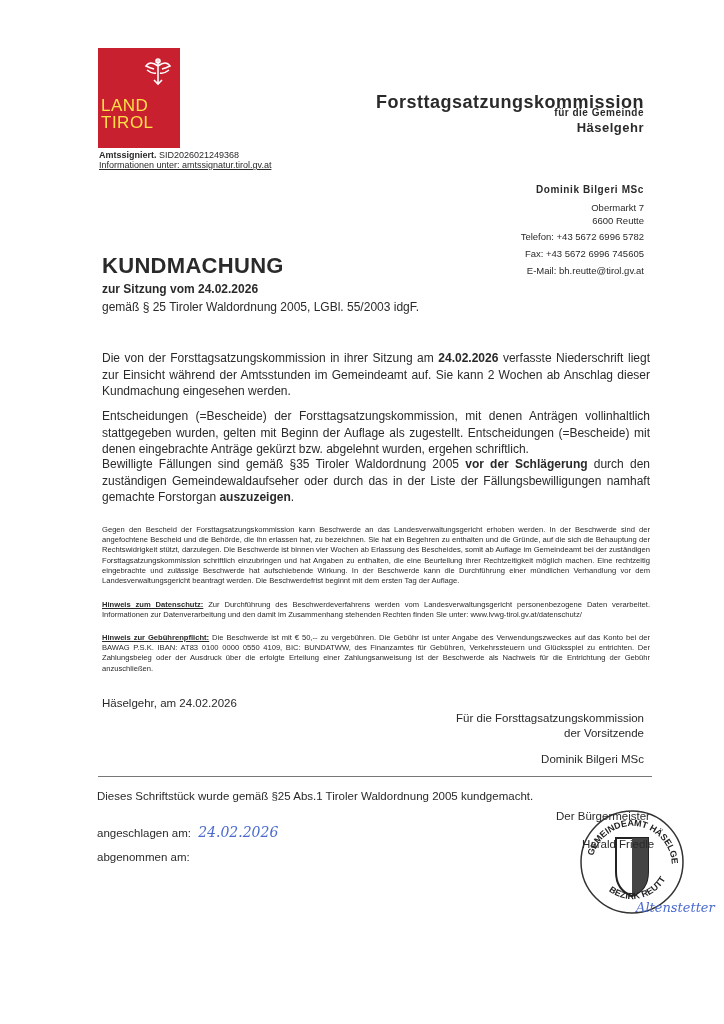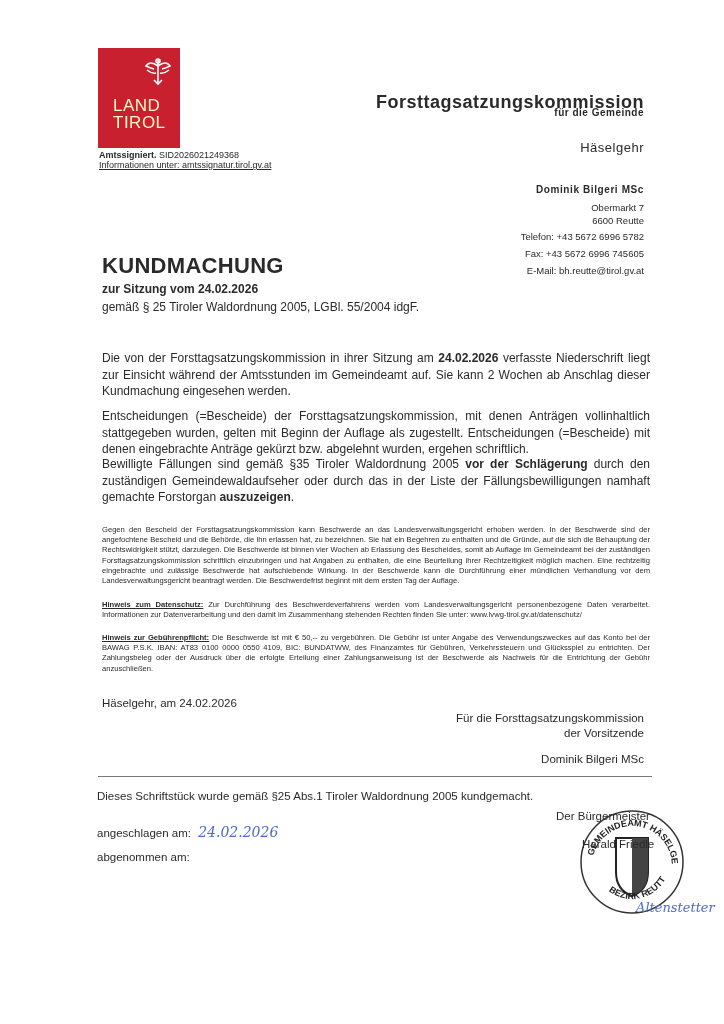--- a/index.html
+++ b/index.html
@@ -1,27 +1,27 @@
 <!DOCTYPE html>
 <html><head>
 <meta charset="utf-8">
 <style>
   html, body { margin: 0; padding: 0; }
   body { width: 724px; height: 1024px; background: #ffffff; position: relative; overflow: hidden;
          font-family: "Liberation Sans", sans-serif; color: #2a2a2a; }
   .abs { position: absolute; }
   #logo { left: 98px; top: 48px; width: 82px; height: 100px; background: #c8202f; }
   #logo .eagle { position: absolute; right: 8px; top: 8px; width: 28px; height: 32px; }
-  #logo .land { position: absolute; left: 15px; top: 49px; color: #fef9c3; font-size: 17px; line-height: 17px; letter-spacing: 0.5px; }
+  #logo .land { position: absolute; left: 3px; top: 49px; color: #fde047; font-size: 17px; line-height: 17px; letter-spacing: 0.5px; }
   .sig1 { left: 99px; top: 150px; font-size: 9px; }
   .sig2 { left: 99px; top: 160px; font-size: 9px; text-decoration: underline; }
   .right { right: 80px; text-align: right; }
   .org1 { top: 92px; font-size: 18px; font-weight: bold; letter-spacing: 0.5px; text-align: right; }
   .org2 { top: 107px; font-size: 10px; font-weight: bold; letter-spacing: 0.5px; }
-  .gem  { top: 140px; font-size: 13px; font-weight: normal; letter-spacing: 0.5px; }
+  .gem  { top: 120px; font-size: 13px; font-weight: bold; letter-spacing: 0.5px; }
   .cname { top: 184px; font-size: 10px; font-weight: bold; letter-spacing: 0.6px; }
   .addr { font-size: 9.5px; }
   .title { left: 102px; top: 253px; font-size: 22px; font-weight: bold; letter-spacing: 0.3px; }
   .sub1 { left: 102px; top: 282px; font-size: 12px; font-weight: bold; text-align: right; }
   .sub2 { left: 102px; top: 300px; font-size: 12px; }
   .body { left: 102px; width: 548px; font-size: 12px; line-height: 16.5px; text-align: justify; }
   .small { left: 102px; width: 548px; font-size: 7.6px; line-height: 10.2px; text-align: justify; }
   .u { text-decoration: underline; font-weight: bold; }
   .p12 { font-size: 11.5px; }
   .hr { left: 98px; top: 776px; width: 554px; height: 1px; background: #777; }
@@ -59,21 +59,21 @@
 <div class="abs right gem">Häselgehr</div>
 <div class="abs right cname">Dominik Bilgeri MSc</div>
 <div class="abs right addr" style="top:202px">Obermarkt 7</div>
 <div class="abs right addr" style="top:215px">6600 Reutte</div>
 <div class="abs right addr" style="top:231px">Telefon: +43 5672 6996 5782</div>
 <div class="abs right addr" style="top:248px">Fax: +43 5672 6996 745605</div>
 <div class="abs right addr" style="top:265px">E-Mail: bh.reutte@tirol.gv.at</div>
 
 <div class="abs title">KUNDMACHUNG</div>
 <div class="abs sub1">zur Sitzung vom 24.02.2026</div>
-<div class="abs sub2">gemäß § 25 Tiroler Waldordnung 2005, LGBl. 55/2004 idgF.</div>
+<div class="abs sub2">gemäß § 25 Tiroler Waldordnung 2005, LGBl. 55/2003 idgF.</div>
 
 <div class="abs body" style="top:350px">
   <span>Die von der Forsttagsatzungskommission in ihrer Sitzung am </span><b>24.02.2026</b><span> verfasste Niederschrift liegt zur Einsicht während der Amtsstunden im Gemeindeamt auf. Sie kann 2 Wochen ab Anschlag dieser Kundmachung eingesehen werden.</span>
 </div>
 <div class="abs body" style="top:408px">Entscheidungen (=Bescheide) der Forsttagsatzungskommission, mit denen Anträgen vollinhaltlich stattgegeben wurden, gelten mit Beginn der Auflage als zugestellt. Entscheidungen (=Bescheide) mit denen eingebrachte Anträge gekürzt bzw. abgelehnt wurden, ergehen schriftlich.</div>
 <div class="abs body" style="top:456px">
   <span>Bewilligte Fällungen sind gemäß §35 Tiroler Waldordnung 2005 </span><b>vor der Schlägerung</b><span> durch den zuständigen Gemeindewaldaufseher oder durch das in der Liste der Fällungsbewilligungen namhaft gemachte Forstorgan </span><b>auszuzeigen</b><span>.</span>
 </div>
 
 <div class="abs small" style="top:525px">Gegen den Bescheid der Forsttagsatzungskommission kann Beschwerde an das Landesverwaltungsgericht erhoben werden. In der Beschwerde sind der angefochtene Bescheid und die Behörde, die ihn erlassen hat, zu bezeichnen. Sie hat ein Begehren zu enthalten und die Gründe, auf die sich die Behauptung der Rechtswidrigkeit stützt, darzulegen. Die Beschwerde ist binnen vier Wochen ab Erlassung des Bescheides, somit ab Auflage im Gemeindeamt bei der zuständigen Forsttagsatzungskommission schriftlich einzubringen und hat Angaben zu enthalten, die eine Beurteilung ihrer Rechtzeitigkeit möglich machen. Eine rechtzeitig eingebrachte und zulässige Beschwerde hat aufschiebende Wirkung. In der Beschwerde kann die Durchführung einer mündlichen Verhandlung vor dem Landesverwaltungsgericht beantragt werden. Die Beschwerdefrist beginnt mit dem ersten Tag der Auflage.</div>

